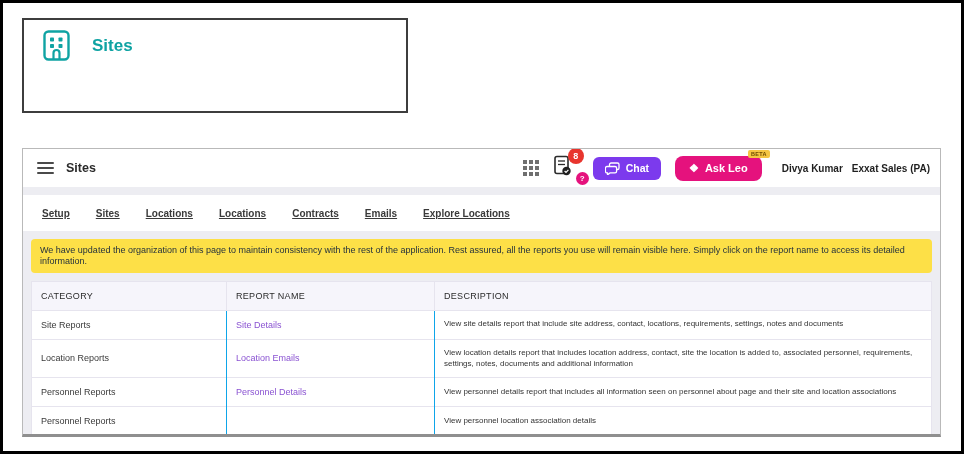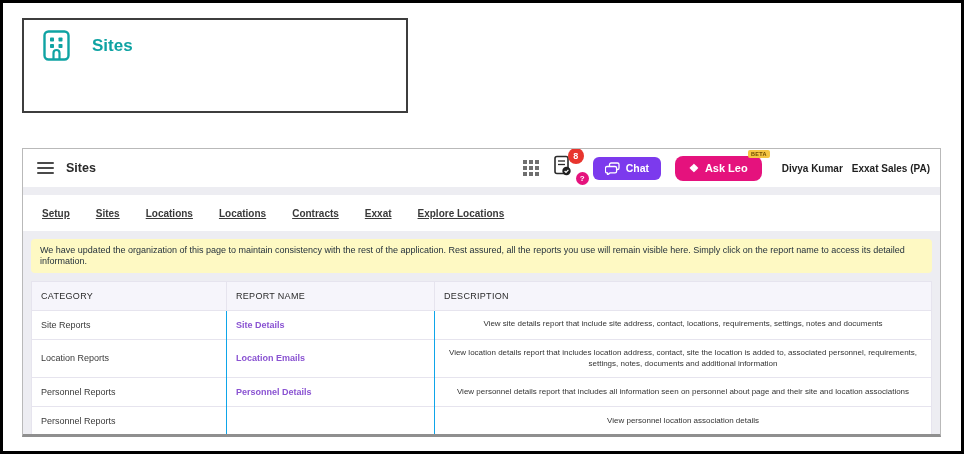--- a/index.html
+++ b/index.html
@@ -40,34 +40,34 @@
   .user-name, .account-name { font-size:10px; font-weight:bold; color:#1f1f1f; white-space:nowrap; }
 
   
   .tabs-bar { margin-top:8px; background:#fff; height:36px; display:flex; align-items:center; padding-left:6px; }
   .tab { font-size:10px; font-weight:600; color:#3a3a3a; padding:0 13px; cursor:pointer; white-space:nowrap;text-decoration:underline; }
   .red-box { border:2px solid #d92b2b; padding:3px; display:inline-block; margin-left:6px; }
   .tab-active { background:#7c3aed; color:#fff; font-size:10px; font-weight:bold; padding:8px 13px;
     border-radius:6px; cursor:pointer; display:inline-block; }
 
   
-  .banner { margin:8px; background:#fef9c3; border-radius:4px; padding:6px 9px;
+  .banner { margin:8px; background:#fde047; border-radius:4px; padding:6px 9px;
     font-size:9px; color:#25323c; line-height:1.2; }
 
   
   .table-wrap { margin:0 8px; }
   table { width:100%; border-collapse:collapse; background:#fff; border:1px solid #e6e4ee; table-layout:fixed; }
   col.c1 { width:195px; } col.c2 { width:208px; } col.c3 { width:auto; }
   th { background:#f6f5fb; text-align:left; font-size:9px; font-weight:normal; color:#2b2b2b;
     padding:9px 9px; letter-spacing:0.3px; border-right:1px solid #e6e4ee; }
   th:last-child { border-right:none; }
   td { font-size:9px; color:#3a3a3a; padding:8px 9px; border-top:1px solid #e6e4ee;
     border-right:1px solid #0ea5e9; vertical-align:middle; line-height:1.35; }
-  td:last-child { border-right:none; font-size:8px; color:#333;text-align:center; }
-  a.report-link { color:#8a53d2; text-decoration:none; font-weight:700; cursor:pointer; }
+  td:last-child { border-right:none; font-size:8px; color:#333; }
+  a.report-link { color:#8a53d2; text-decoration:none; font-weight:400; cursor:pointer; }
   tr.hl { outline:2px solid #d92b2b; outline-offset:-1px; }
 </style>
 </head>
 <body>
 
 <div class="frame">
 
   <div class="info-card">
     <div class="info-card-head">
       <span style="display:inline-flex;">
@@ -143,21 +143,21 @@
         </div>
       </div>
     </div>
 
     <div class="tabs-bar">
       <span class="tab">Setup</span>
       <span class="tab">Sites</span>
       <span class="tab">Locations</span>
       <span class="tab">Locations</span>
       <span class="tab">Contracts</span>
-      <span class="tab">Exxat</span>
+      <span class="tab">Emails</span>
       <span class="tab">Explore Locations</span>
     </div>
 
     <div class="banner">We have updated the organization of this page to maintain consistency with the rest of the application. Rest assured, all the reports you use will remain visible here. Simply click on the report name to access its detailed information.</div>
 
     <div class="table-wrap">
       <table>
         <colgroup>
             <col class="c1">
             <col class="c2">

